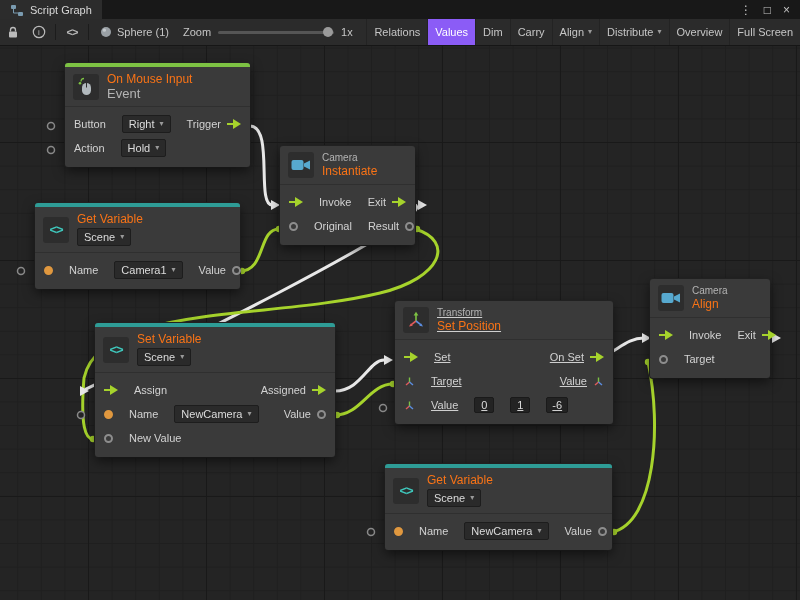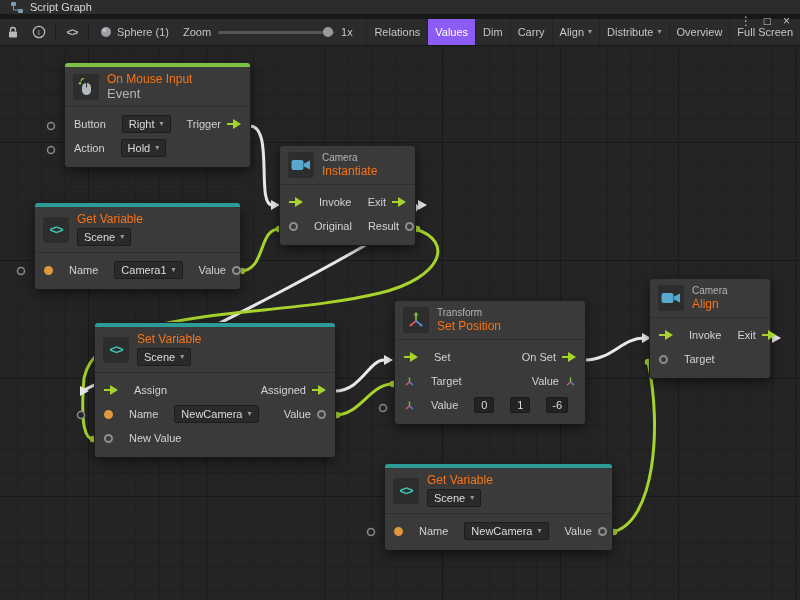--- a/index.html
+++ b/index.html
@@ -1,17 +1,17 @@
 <!DOCTYPE html>
 <html style="--wire-flow: #e8e8e8; --wire-value: #a6d32c; --accent-event: #7dc243; --accent-variable: #2e9c96; --port-orange: #e0983f; --icon-camera: #57a9cf; --icon-variable: #3fc8bd;"><head>
 <meta charset="utf-8">
 <style>
   html,body{margin:0;padding:0;background:#111;}
   body{width:800px;height:600px;overflow:hidden;font-family:"Liberation Sans",sans-serif;-webkit-font-smoothing:antialiased;}
-  .titlebar{height:19px;background:#181818;display:flex;align-items:stretch;flex-direction:column;}
+  .titlebar{height:19px;background:#181818;display:flex;align-items:stretch;}
   .tab{display:flex;align-items:center;gap:6px;padding:0 10px;background:#2c2c2c;font-size:11px;color:#d8d8d8;}
   .titlebar-right{margin-left:auto;display:flex;align-items:center;gap:12px;padding:0 10px;color:#c2c2c2;font-size:12px;}
   .titlebar-right span{cursor:default;}
   .toolbar{height:26px;background:#2b2b2b;border-bottom:1px solid #161616;display:flex;align-items:center;font-size:11px;color:#c6c6c6;}
   .tool-icon-btn{width:26px;height:100%;display:flex;align-items:center;justify-content:center;}
   .sep{width:1px;height:16px;background:#1c1c1c;margin:0 3px;}
   .chip{display:flex;align-items:center;gap:5px;padding:0 8px;height:100%;}
   .zoom-group{display:flex;align-items:center;margin-left:6px;}
   .zoom-track{width:116px;height:3px;background:#555;border-radius:2px;position:relative;margin:0 7px;}
   .zoom-handle{position:absolute;right:1px;top:-4px;width:10px;height:10px;border-radius:50%;background:#9a9a9a;}
@@ -315,21 +315,21 @@
           <span class="dot"></span>
         </span>
       </div>
       <div class="row">
         <span class="dot"></span>
         <span class="lbl">New Value</span>
       </div>
     </div>
   </div>
 
-  <div class="node" style="left:395px;top:255px;width:190px;">
+  <div class="node" style="left:395px;top:255px;width:218px;text-decoration:underline;">
     <div class="hdr">
       <div class="badge">
         <svg width="18" height="18" viewBox="0 0 18 18">
           <line x1="9" y1="10" x2="9" y2="3.5" stroke="#7dc243" stroke-width="1.6"></line>
           <polygon points="9,0.8 11.4,4.4 6.6,4.4" fill="#7dc243"></polygon>
           <line x1="9" y1="10" x2="4" y2="13.8" stroke="#e05b5b" stroke-width="1.6"></line>
           <polygon points="2,15.4 5.8,14.8 3.8,12.6" fill="#e05b5b"></polygon>
           <line x1="9" y1="10" x2="14" y2="13.8" stroke="#5b8de0" stroke-width="1.6"></line>
           <polygon points="16,15.4 12.2,14.8 14.2,12.6" fill="#5b8de0"></polygon>
         </svg>

